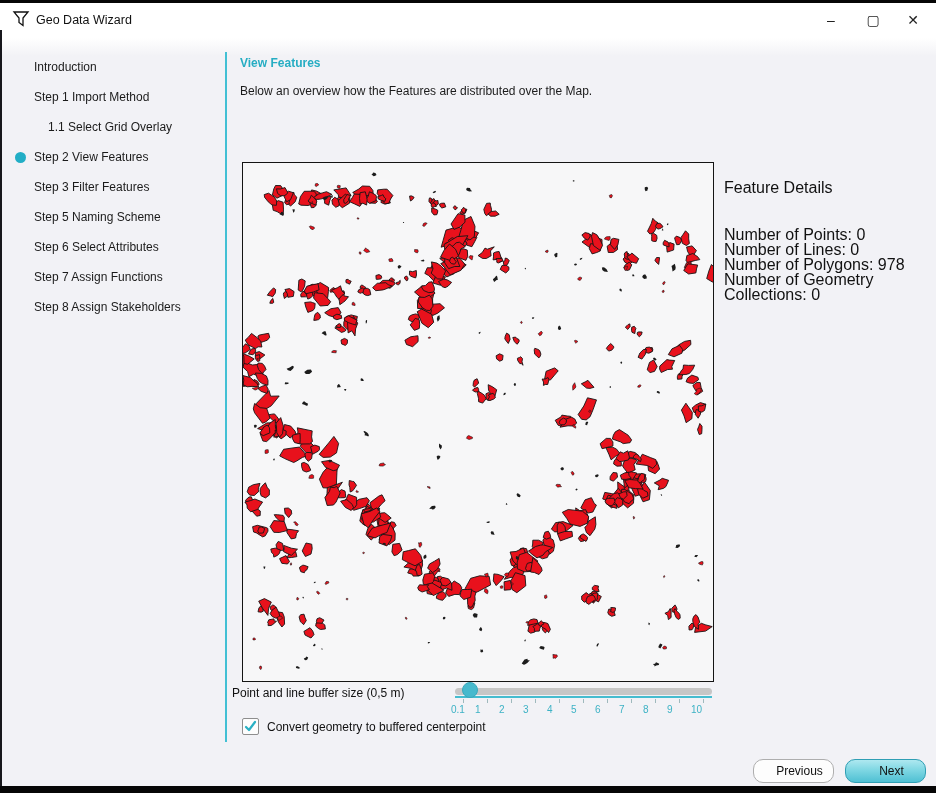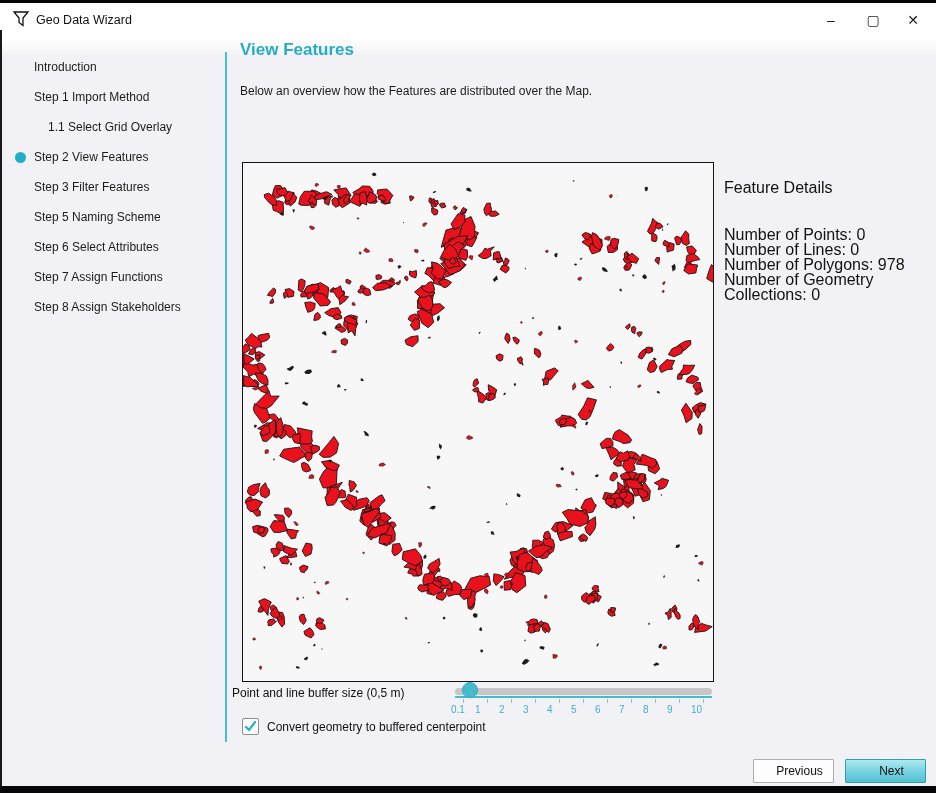--- a/index.html
+++ b/index.html
@@ -25,21 +25,21 @@
 
   
   .sidebar { position:absolute; left:2px; top:52px; width:192px; }
   .side-item { position:relative; height:30px; line-height:30px; padding-left:32px; font-size:12px; color:#1b1b1b; white-space:nowrap; }
   .side-item.indent { padding-left:46px; }
   .side-item.disabled { color:#a9a9a9; }
   .side-item .dot { position:absolute; left:13px; top:10px; width:11px; height:11px; border-radius:50%; background:#22aec6; }
   .separator { position:absolute; left:225px; top:52px; width:2px; height:690px; background:#42c0d4; }
 
   
-  .heading { position:absolute; left:240px; top:40px; font-size:17px; font-weight:bold; color:#26adc3; }
+  .heading { position:absolute; left:240px; top:56px; font-size:12px; font-weight:bold; color:#26adc3; }
   .description { position:absolute; left:240px; top:84px; font-size:12px; color:#1b1b1b; }
 
   .map-box { position:absolute; left:242px; top:162px; width:472px; height:520px; border:1px solid #141414; background:#f7f7f8; }
   .map-box svg { display:block; width:100%; height:100%; }
 
   .details { position:absolute; left:724px; top:180px; width:210px; font-size:16px; line-height:15px; color:#111; }
   .details .dtitle { margin-bottom:32px; }
 
   
   .slider-label { position:absolute; left:232px; top:686px; font-size:12px; color:#111; }
@@ -50,21 +50,21 @@
   .tick-cell { width:24px; text-align:left; }
   .tick-mark { width:1px; height:4px; background:#9fb9bd; margin:0 auto 1px auto; }
   .tick-lbl { font-size:10px; color:#3db2c5; }
 
   
   .check-row { position:absolute; left:242px; top:718px; display:flex; align-items:center;text-align:right; }
   .checkbox { width:17px; height:17px; background:#fdfdfd; border:1px solid #8e8e8e; border-radius:2px; display:flex; align-items:center; justify-content:center; }
   .check-label { margin-left:8px; font-size:12px; color:#111; }
 
   
-  .btn { position:absolute; top:759px; height:24px; width:81px; font-size:12px; color:#111; text-align:center; line-height:22px; border-radius:1px; cursor:default;padding-left:12px; }
+  .btn { position:absolute; top:759px; height:24px; width:81px; font-size:12px; color:#111; text-align:center; line-height:22px; border-radius:10px; cursor:default;padding-left:12px; }
   .btn-prev { left:753px; background:#fdfdfd; border:1px solid #aeaeae; }
   .btn-next { left:845px; background:linear-gradient(180deg,#aee8f0 0%,#7fd7e3 45%,#4fc0d3 100%); border:1px solid #2f9fb4; }
 </style>
 </head>
 <body>
 
 <div class="bar-top"></div>
 
 <div class="titlebar">
   <svg class="app-icon" viewBox="0 0 18 18">

